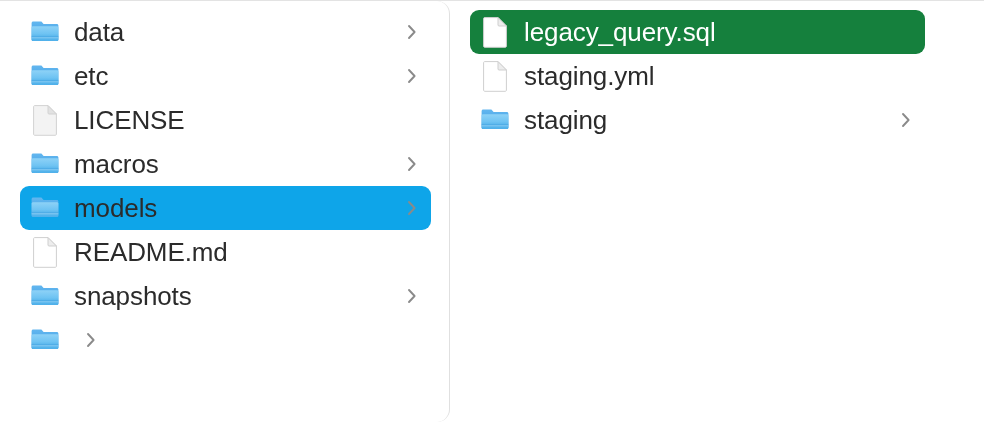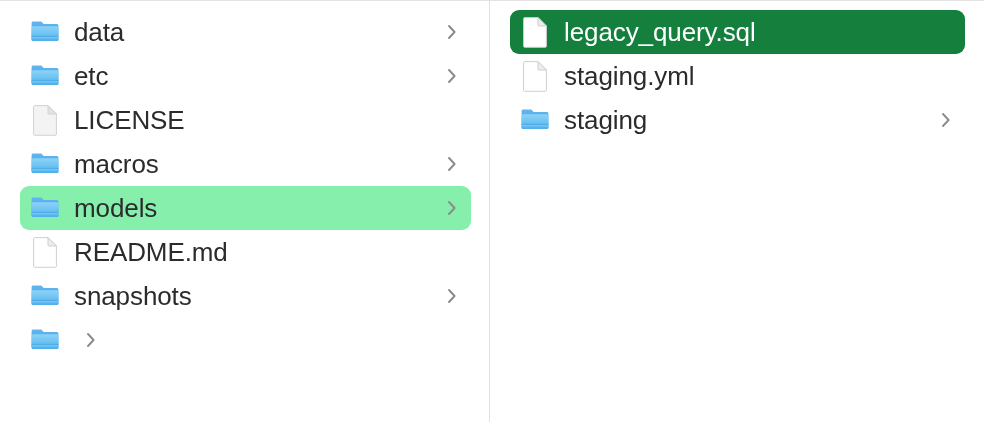--- a/index.html
+++ b/index.html
@@ -29,22 +29,23 @@
 
   .finder-column {
     position: relative;
     height: 100%;
     box-sizing: border-box;
     padding-top: 9px;
     background: #ffffff;
     overflow: hidden;
   }
   .finder-column.col-0 {
-    width: 490px;
+    width: 450px;
     border-right: 1px solid #e0e0e0;
+    border-radius: 13px;
   }
   .finder-column.col-1 {
     width: 493px;
   }
 
   .column-list {
     list-style: none;
     margin: 0;
     padding: 0 18px 0 20px;
   }
@@ -54,21 +55,21 @@
     display: flex;
     align-items: center;
     height: 44px;
     border-radius: 9px;
     padding: 0 10px 0 10px;
     box-sizing: border-box;
     cursor: default;
     user-select: none;
   }
   .file-row.sel-inactive {
-    background: #86efac;
+    background: #0ea5e9;
   }
   .file-row.sel-active {
     background: #15803d;
   }
 
   .row-icon {
     flex: 0 0 auto;
     width: 30px;
     height: 34px;
     margin-right: 14px;

